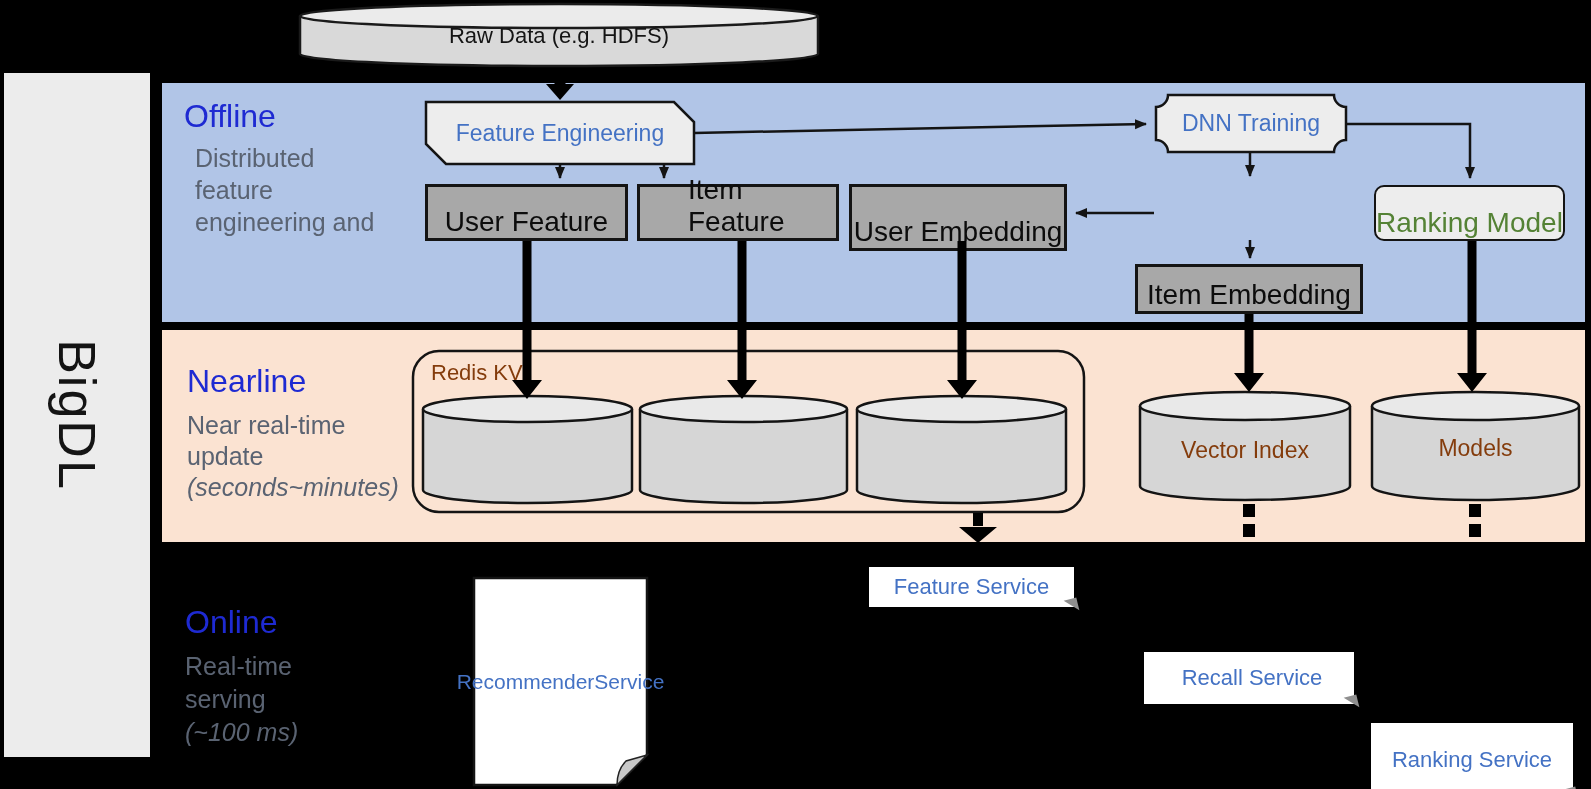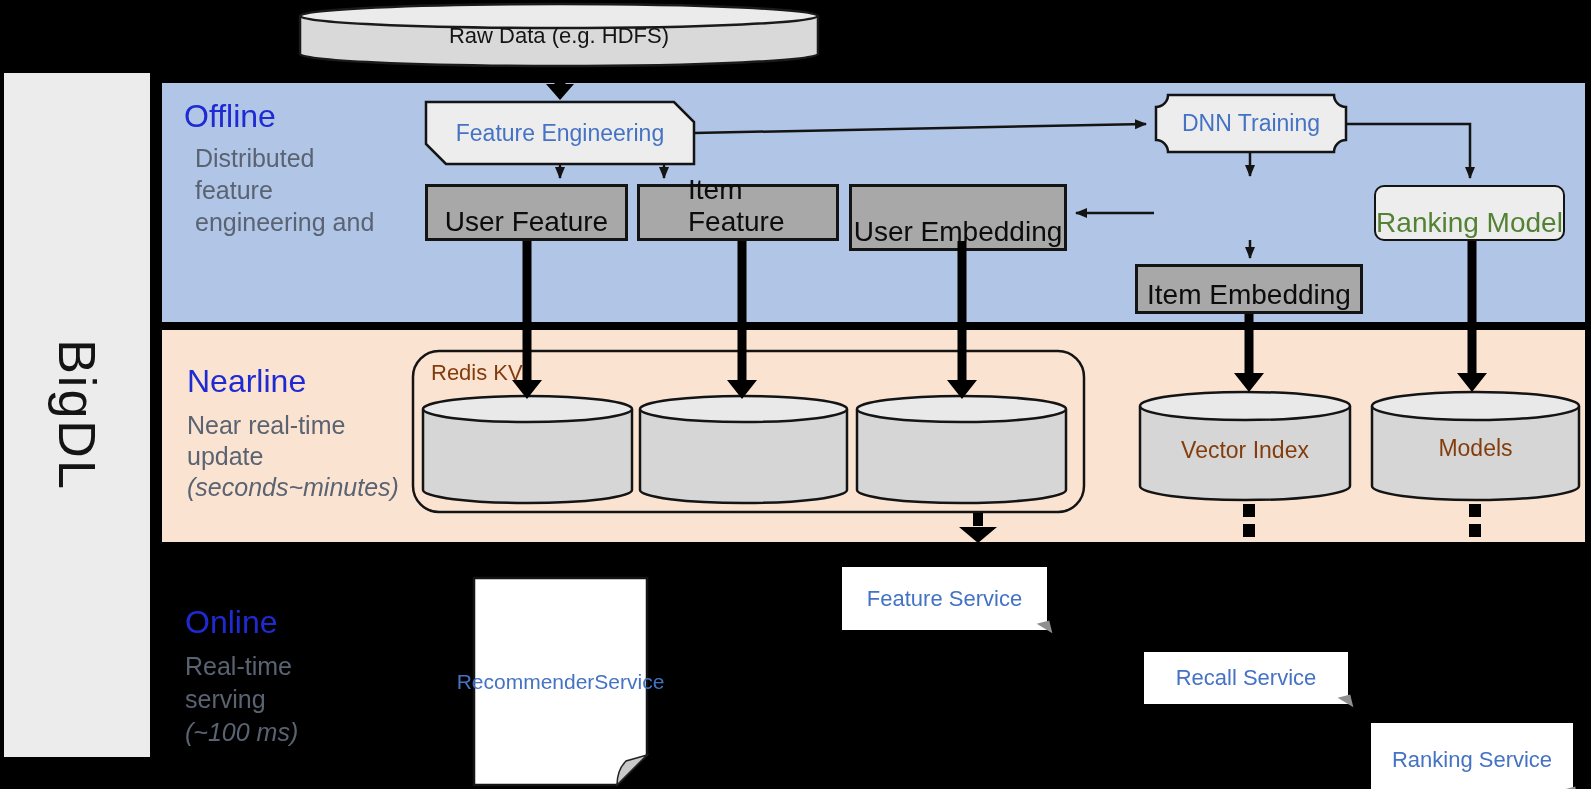--- a/index.html
+++ b/index.html
@@ -128,24 +128,24 @@
     <span>Item Embedding</span>
   </div>
 
   <div class="shape-label" style="left:300px;top:16px;width:518px;height:40px;color:#141414;font-size:22px;">Raw Data (e.g. HDFS)</div>
   <div class="shape-label lbl-blue" style="left:426px;top:102px;width:268px;height:62px;">Feature Engineering</div>
   <div class="shape-label lbl-blue" style="left:1156px;top:95px;width:190px;height:57px;">DNN Training</div>
   <div class="redis-label">Redis KV</div>
   <div class="shape-label lbl-brown" style="left:1140px;top:412px;width:210px;height:76px;">Vector Index</div>
   <div class="shape-label lbl-brown" style="left:1372px;top:410px;width:207px;height:76px;">Models</div>
 
-  <div class="svc" style="left:842px;top:567px;width:205px;height:63px;">
+  <div class="svc" style="left:869px;top:567px;width:205px;height:40px;">
     <span>Feature Service</span>
   </div>
-  <div class="svc" style="left:1144px;top:652px;width:204px;height:52px;">
+  <div class="svc" style="left:1144px;top:652px;width:204px;height:52px;padding-left:6px;">
     <span>Recall Service</span>
   </div>
   <div class="svc" style="left:1371px;top:723px;width:202px;height:73px;">
     <span>Ranking Service</span>
   </div>
   <div class="doc-label" style="left:474px;top:578px;width:173px;height:207px;">
     <div>Recommender</div>
     <div>Service</div>
   </div>
 

